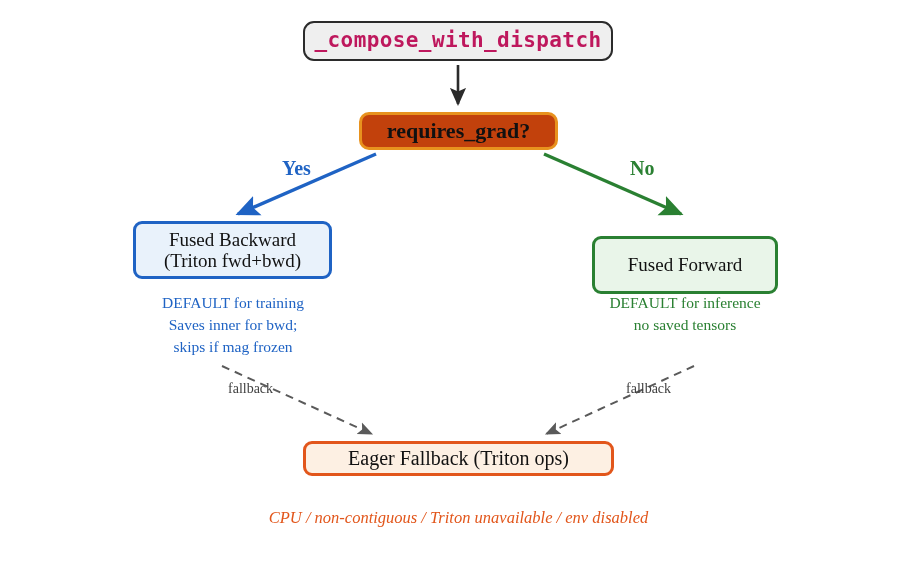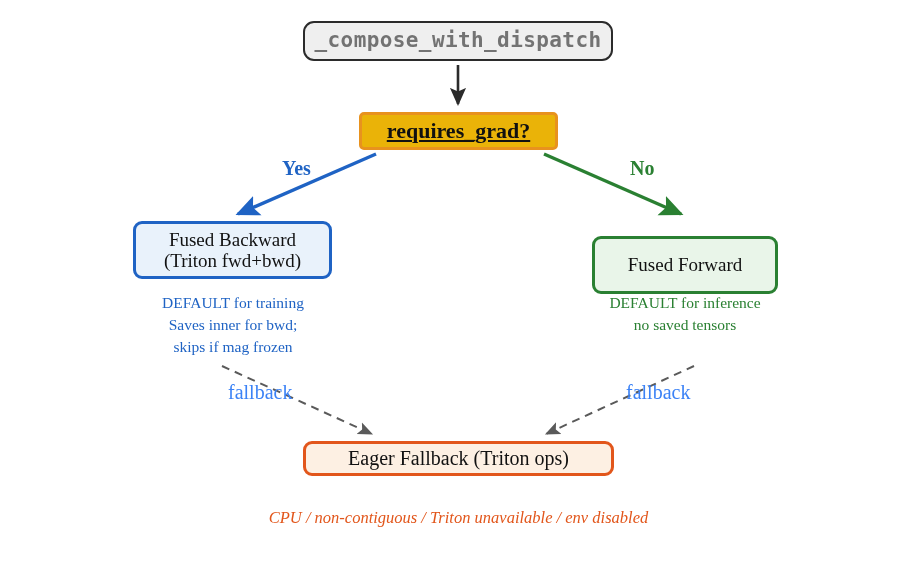--- a/index.html
+++ b/index.html
@@ -38,36 +38,35 @@
     top: 21px;
     width: 310px;
     height: 40px;
     border: 2.5px solid #2b2b2b;
     border-radius: 11px;
     background: #efefef;
     font-family: "DejaVu Sans Mono", "Liberation Mono", monospace;
     font-weight: bold;
     font-size: 21px;
     letter-spacing: 0.4px;
-    color: #737373;
+    color: #be185d;
   }
 
   
   #decision-node {
     left: 359px;
     top: 112px;
     width: 199px;
     height: 38px;
     border: 3px solid #e8921e;
-    border-radius: 5px;
-    background: #eab308;
+    border-radius: 10px;
+    background: #c2410c;
     font-weight: bold;
     font-size: 22px;
     color: #111111;
-    text-decoration: underline;
   }
 
   
   #fused-backward-node {
     left: 133px;
     top: 221px;
     width: 199px;
     height: 58px;
     border: 3px solid #1f63c4;
     border-radius: 9px;
@@ -134,22 +133,22 @@
     color: #1f63c4;
   }
   #label-no {
     left: 630px;
     top: 157px;
     color: #2a8032;
   }
 
   .fallback-label {
     position: absolute;
-    font-size: 20px;
-    color: #3b82f6;
+    font-size: 14px;
+    color: #404040;
     z-index: 4;
   }
   #label-fallback-left {
     left: 228px;
     top: 381px;
   }
   #label-fallback-right {
     left: 626px;
     top: 381px;
   }

